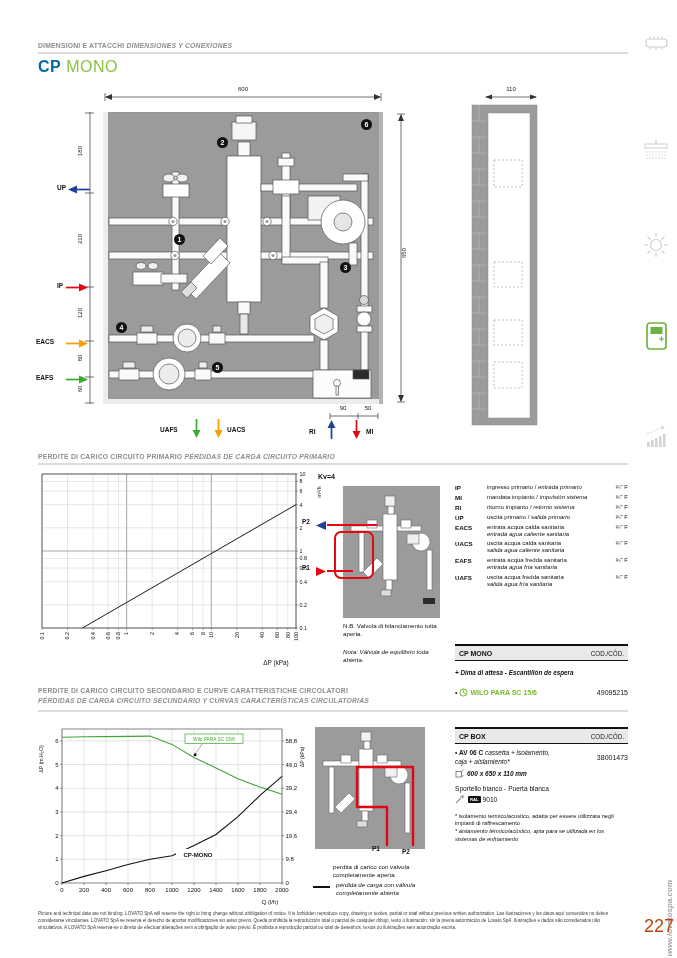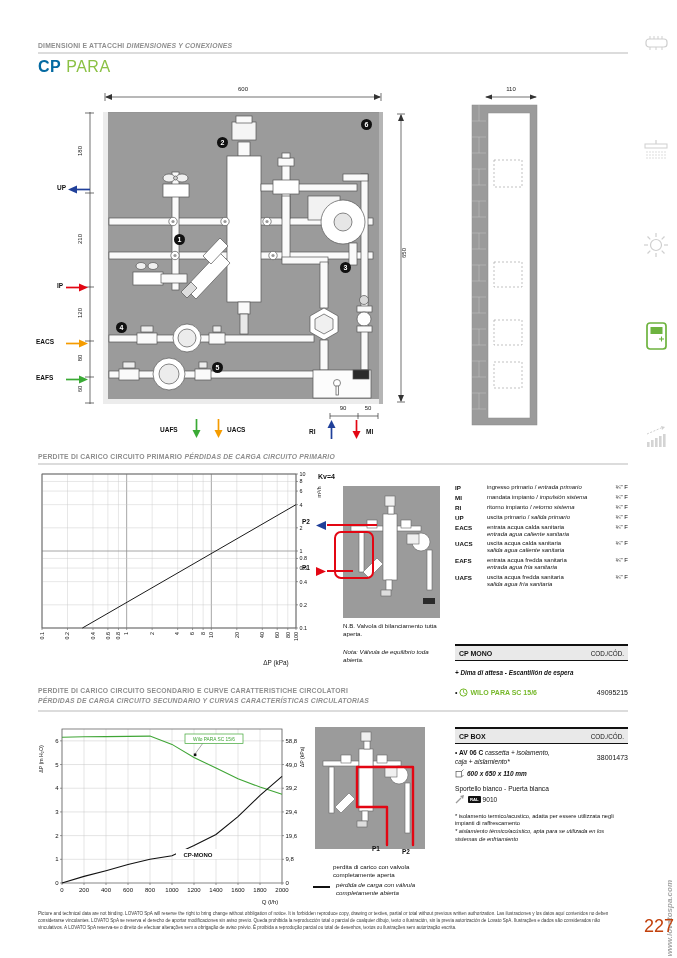--- a/index.html
+++ b/index.html
@@ -46,21 +46,21 @@
 <body>
 
 <div class="sec-title" style="left:38px;top:41px;">
   <span>DIMENSIONI E ATTACCHI</span>
   <span class="es">DIMENSIONES Y CONEXIONES</span>
 </div>
 <div class="rule" style="left:38px;top:52px;width:590px;"></div>
 
 <div class="title" style="left:38px;top:58px;">
   <span class="cp" style="color:#0369a1;">CP</span>
-  <span style="color:#8bc144;">PARA</span>
+  <span style="color:#8bc144;">MONO</span>
 </div>
 
 <span class="dim" style="left:103px;top:86px;width:280px;">600</span>
 <svg class="pa" style="left:103px;top:92px;" width="280" height="10">
   <line x1="3" y1="5" x2="277" y2="5" stroke="#333" stroke-width="0.7"></line>
   <polygon points="9,2 9,8 2,5" fill="#333"></polygon>
     <polygon points="271,2 271,8 278,5" fill="#333"></polygon>
   <line x1="2" y1="1" x2="2" y2="9" stroke="#333" stroke-width="0.7"></line>
   <line x1="278" y1="1" x2="278" y2="9" stroke="#333" stroke-width="0.7"></line>
 </svg>

